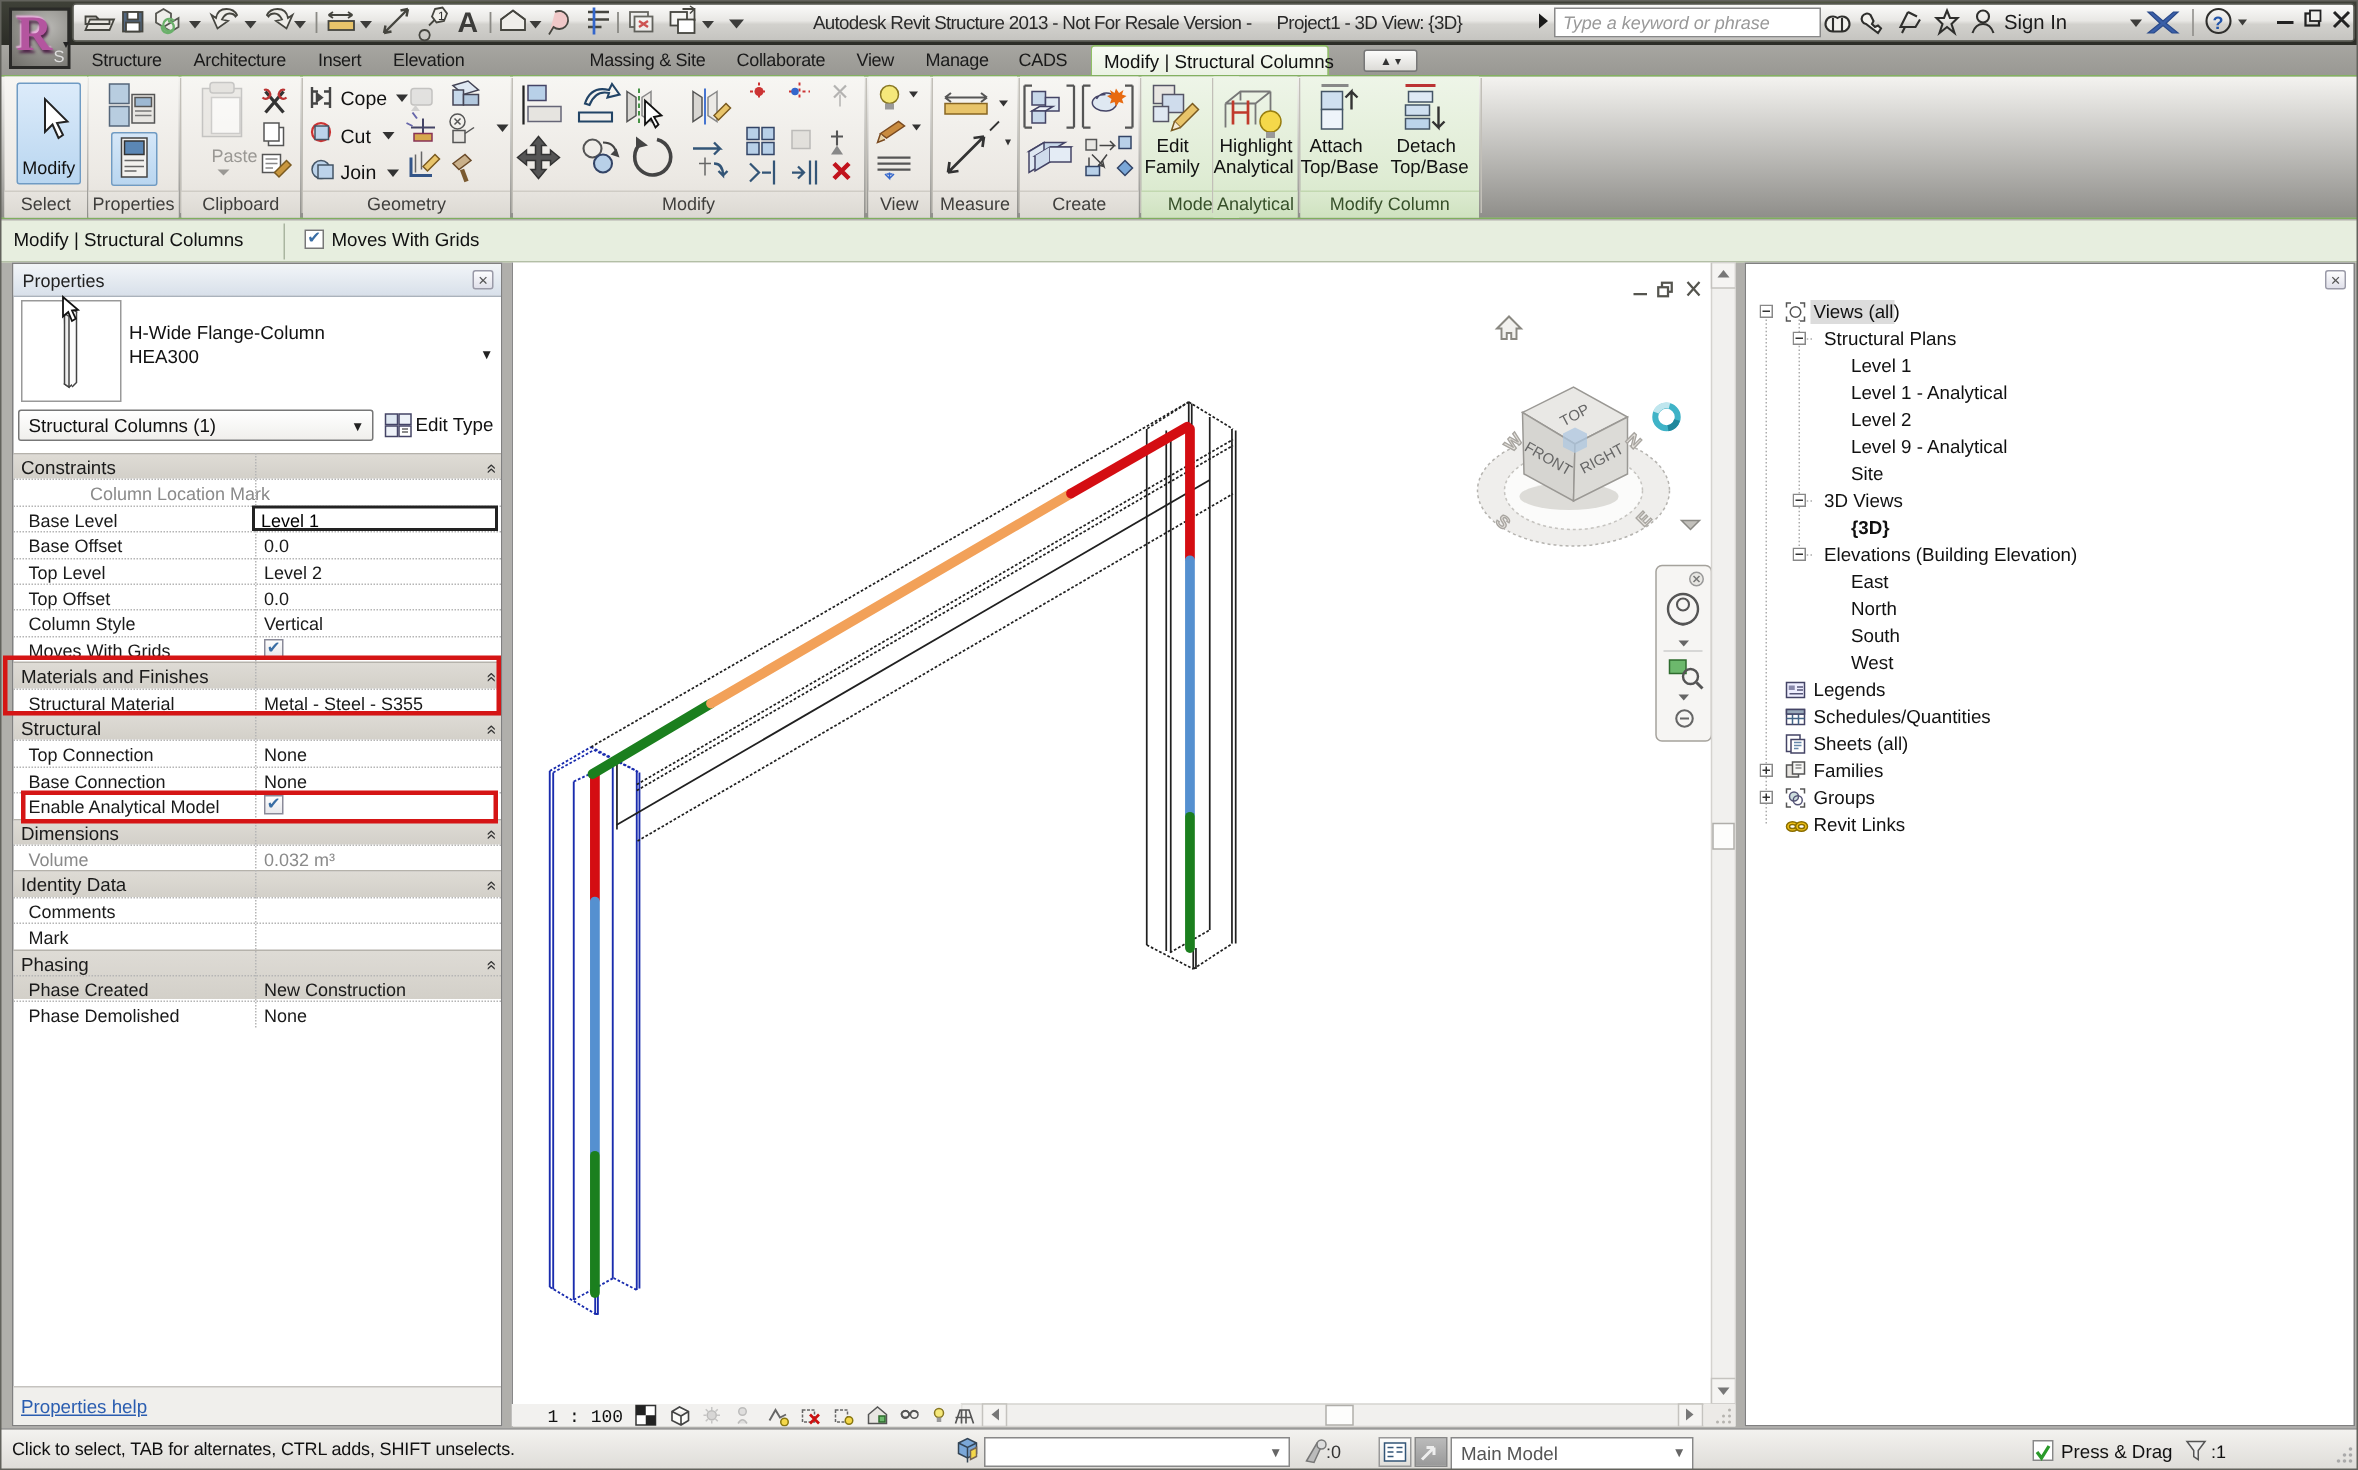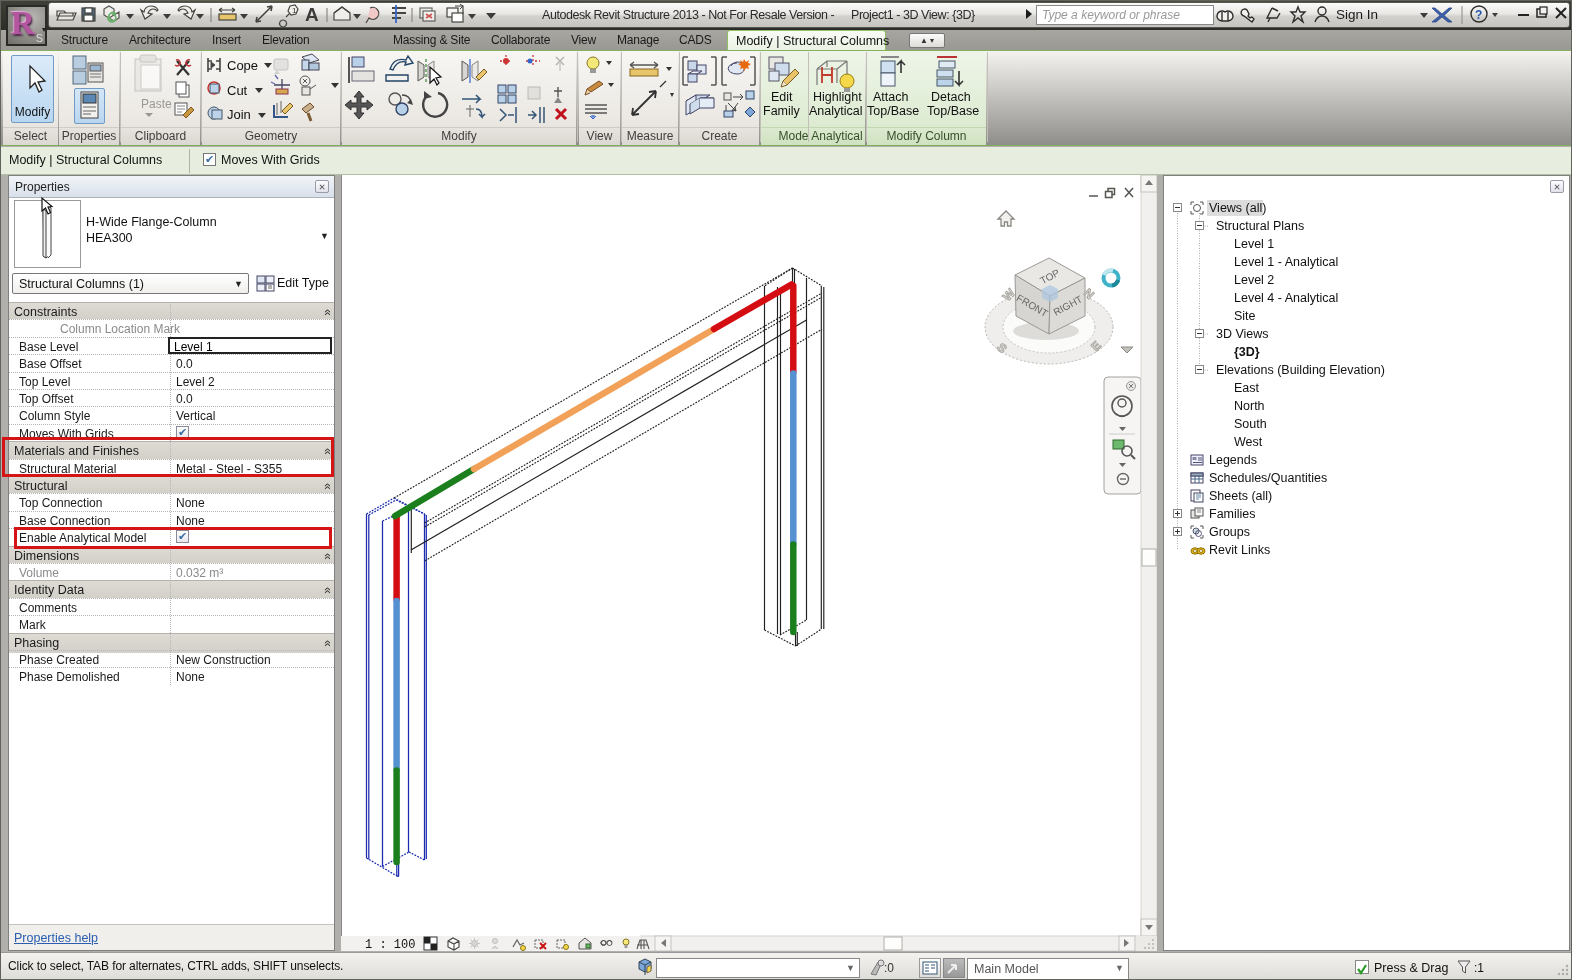--- a/index.html
+++ b/index.html
@@ -488,21 +488,21 @@
 <div class="prow phead" style="top:404.4px; height:17.4px;">
       <span class="lab">Identity Data</span>
       <span class="chev">»</span>
     </div>
 <div class="prow pline" style="top:421.8px; height:17.4px;">
       <span class="lab" style="">Comments</span>
     </div>
 <div class="prow pline" style="top:439.2px; height:17.4px;">
       <span class="lab" style="">Mark</span>
     </div>
-<div class="prow phead" style="top:456.6px; height:20px;">
+<div class="prow phead" style="top:456.6px; height:33px;">
       <span class="lab">Phasing</span>
       <span class="chev">»</span>
     </div>
 <div class="prow pline" style="top:474.0px; height:17.4px;">
       <span class="lab" style="">Phase Created</span>
       <span class="val" style="">New Construction</span>
     </div>
 <div class="prow pline" style="top:491.4px; height:17.4px;">
       <span class="lab" style="">Phase Demolished</span>
       <span class="val" style="">None</span>
@@ -740,21 +740,21 @@
 <div class="abs selhl" style="left:43px; top:26px; width:56px; height:16px; background:#dcdcdc;"></div>
 <div class="abs trow" style="left:45px; top:27px; ">Views (all)</div>
 <svg class="abs" width="10" height="10" style="left:31px; top:47px;">
       <rect x="0.5" y="0.5" width="8" height="8" fill="#fff" stroke="#888"></rect>
       <path d="M2 4.5 h5" stroke="#333"></path>
     </svg>
 <div class="abs trow" style="left:52px; top:45px; ">Structural Plans</div>
 <div class="abs trow" style="left:70px; top:63px; ">Level 1</div>
 <div class="abs trow" style="left:70px; top:81px; ">Level 1 - Analytical</div>
 <div class="abs trow" style="left:70px; top:99px; ">Level 2</div>
-<div class="abs trow" style="left:70px; top:117px; ">Level 4 - Analytical</div>
+<div class="abs trow" style="left:70px; top:117px; ">Level 9 - Analytical</div>
 <div class="abs trow" style="left:70px; top:135px; ">Site</div>
 <svg class="abs" width="10" height="10" style="left:31px; top:155px;">
       <rect x="0.5" y="0.5" width="8" height="8" fill="#fff" stroke="#888"></rect>
       <path d="M2 4.5 h5" stroke="#333"></path>
     </svg>
 <div class="abs trow" style="left:52px; top:153px; ">3D Views</div>
 <div class="abs trow" style="left:70px; top:171px; font-weight:bold;">{3D}</div>
 <svg class="abs" width="10" height="10" style="left:31px; top:191px;">
       <rect x="0.5" y="0.5" width="8" height="8" fill="#fff" stroke="#888"></rect>
       <path d="M2 4.5 h5" stroke="#333"></path>

